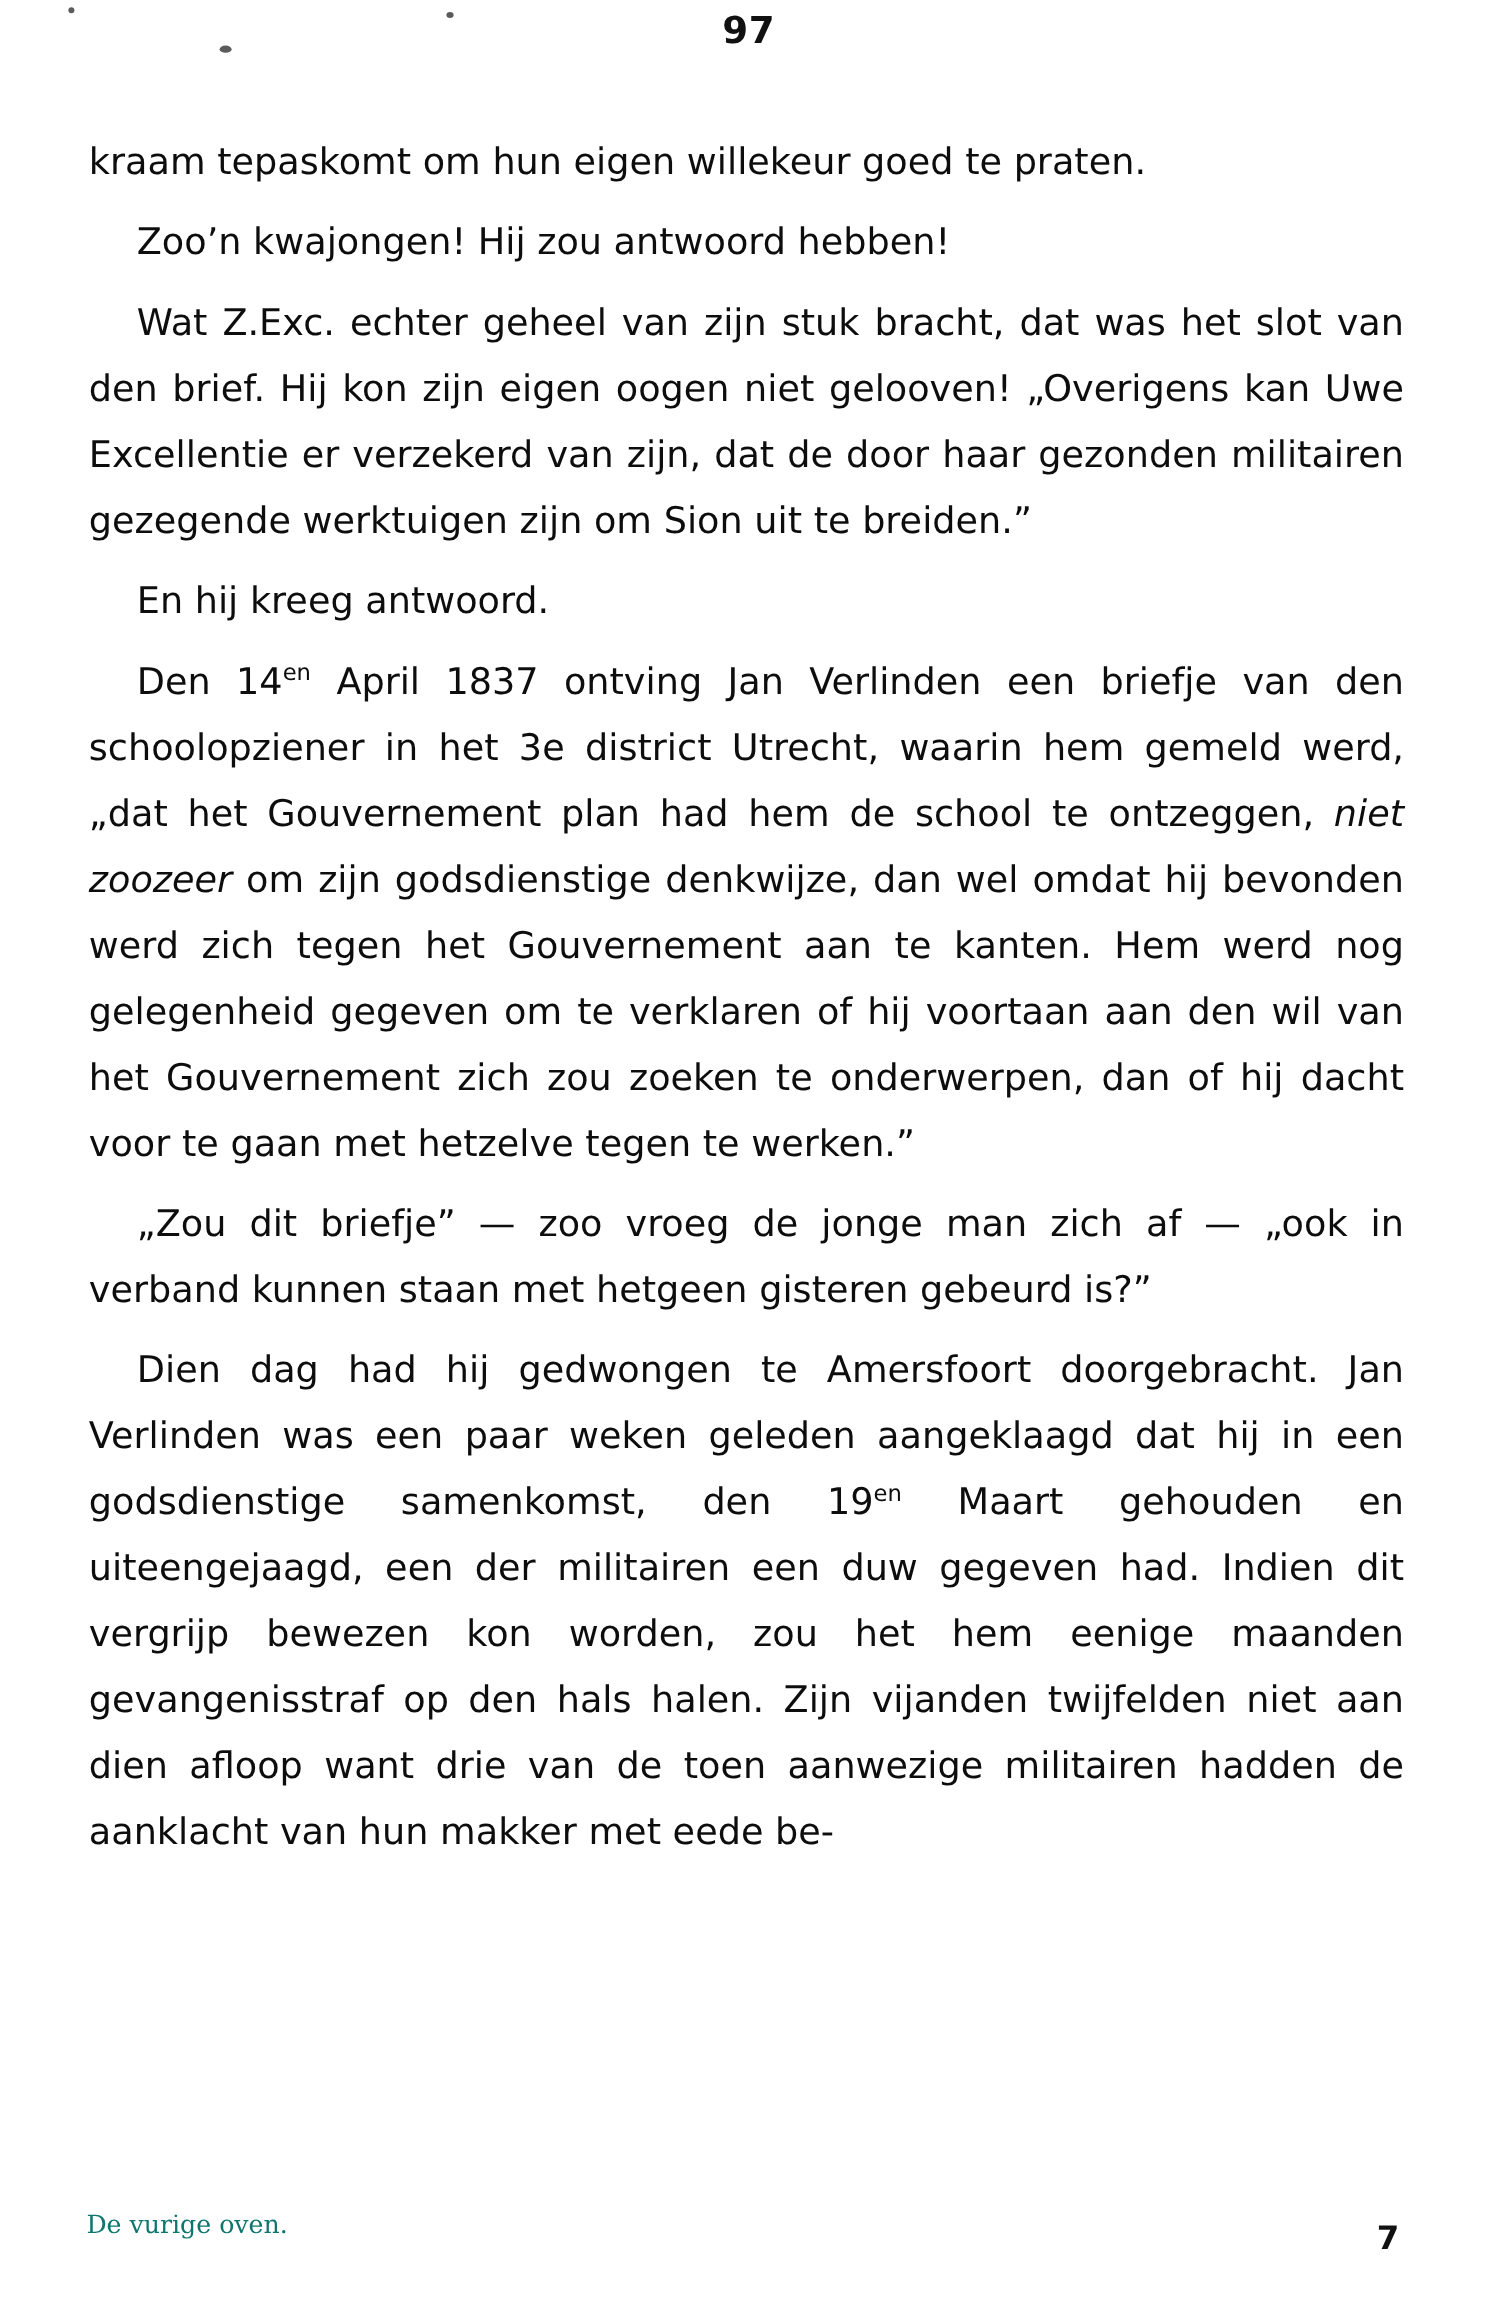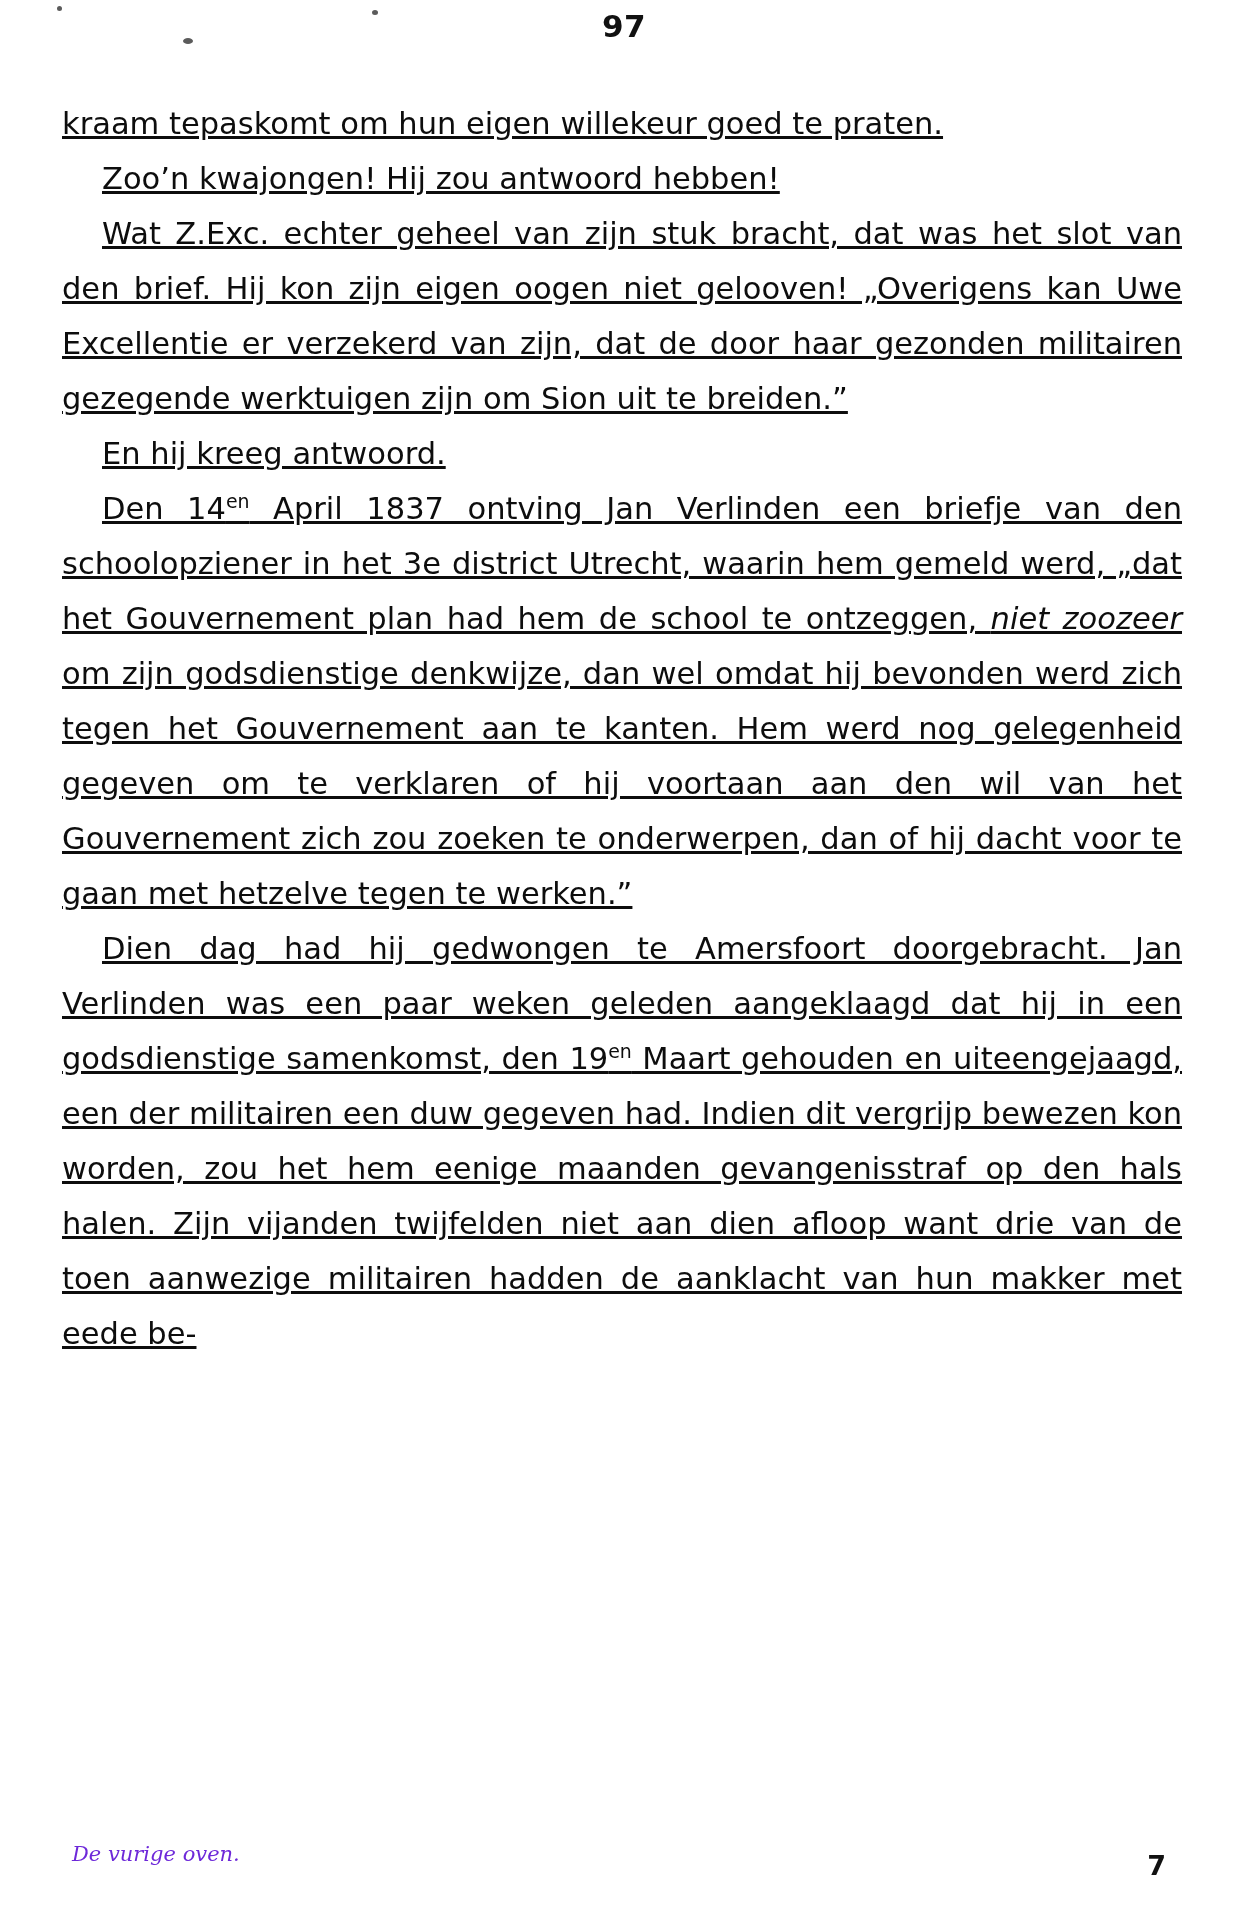--- a/index.html
+++ b/index.html
@@ -45,23 +45,22 @@
     top: 96px;
     width: 1120px;
     font-size: 30.5px;
     line-height: 55px;
     text-align: justify;
     text-justify: inter-word;
     font-family: "DejaVu Sans", sans-serif;
     color: #0d0d0d;
   }
   .body-text p {
-    margin: 0;
+    margin: 12px;
     text-indent: 40px;
-    text-decoration: underline;
   }
   .body-text p.noindent {
     text-indent: 0;
   }
   .body-text p.last {
     text-align: justify;
   }
   sup.sup {
     font-size: 0.62em;
     vertical-align: super;
@@ -76,22 +75,21 @@
     top: 1842px;
     width: 1248px;
     height: 50px;
   }
   .footer-left {
     position: absolute;
     left: 72px;
     top: 0;
     font-size: 21px;
     font-family: "DejaVu Serif", serif;
-    color: #6d28d9;
-    font-style: italic;
+    color: #0f766e;
   }
   .footer-right {
     position: absolute;
     right: 82px;
     top: 8px;
     font-size: 27px;
     font-weight: bold;
     font-family: "DejaVu Sans", sans-serif;
     color: #111111;
   }
@@ -114,20 +112,21 @@
     <p>Zoo’n kwajongen! Hij zou antwoord hebben!</p>
 
     <p>Wat Z.Exc. echter geheel van zijn stuk bracht, dat was het slot van den brief. Hij kon zijn eigen oogen niet gelooven! „Overigens kan Uwe Excellentie er verzekerd van zijn, dat de door haar gezonden militairen gezegende werktuigen zijn om Sion uit te breiden.”</p>
 
     <p>En hij kreeg antwoord.</p>
 
     <p>
       <span>Den 14</span><sup class="sup">en</sup><span> April 1837 ontving Jan Verlinden een briefje van den schoolopziener in het 3e district Utrecht, waarin hem gemeld werd, „dat het Gouvernement plan had hem de school te ontzeggen, </span><span class="ital">niet zoozeer</span><span> om zijn godsdienstige denkwijze, dan wel omdat hij bevonden werd zich tegen het Gouvernement aan te kanten. Hem werd nog gelegenheid gegeven om te verklaren of hij voortaan aan den wil van het Gouvernement zich zou zoeken te onderwerpen, dan of hij dacht voor te gaan met hetzelve tegen te werken.”</span>
     </p>
 
+    <p>„Zou dit briefje” — zoo vroeg de jonge man zich af — „ook in verband kunnen staan met hetgeen gisteren gebeurd is?”</p>
 
     <p class="last">
       <span>Dien dag had hij gedwongen te Amersfoort doorgebracht. Jan Verlinden was een paar weken geleden aangeklaagd dat hij in een godsdienstige samenkomst, den 19</span><sup class="sup">en</sup><span> Maart gehouden en uiteengejaagd, een der militairen een duw gegeven had. Indien dit vergrijp bewezen kon worden, zou het hem eenige maanden gevangenisstraf op den hals halen. Zijn vijanden twijfelden niet aan dien afloop want drie van de toen aanwezige militairen hadden de aanklacht van hun makker met eede be-</span>
     </p>
 
   </div>
 
   <div class="footer">
     <div class="footer-left">De vurige oven.</div>
     <div class="footer-right">7</div>

